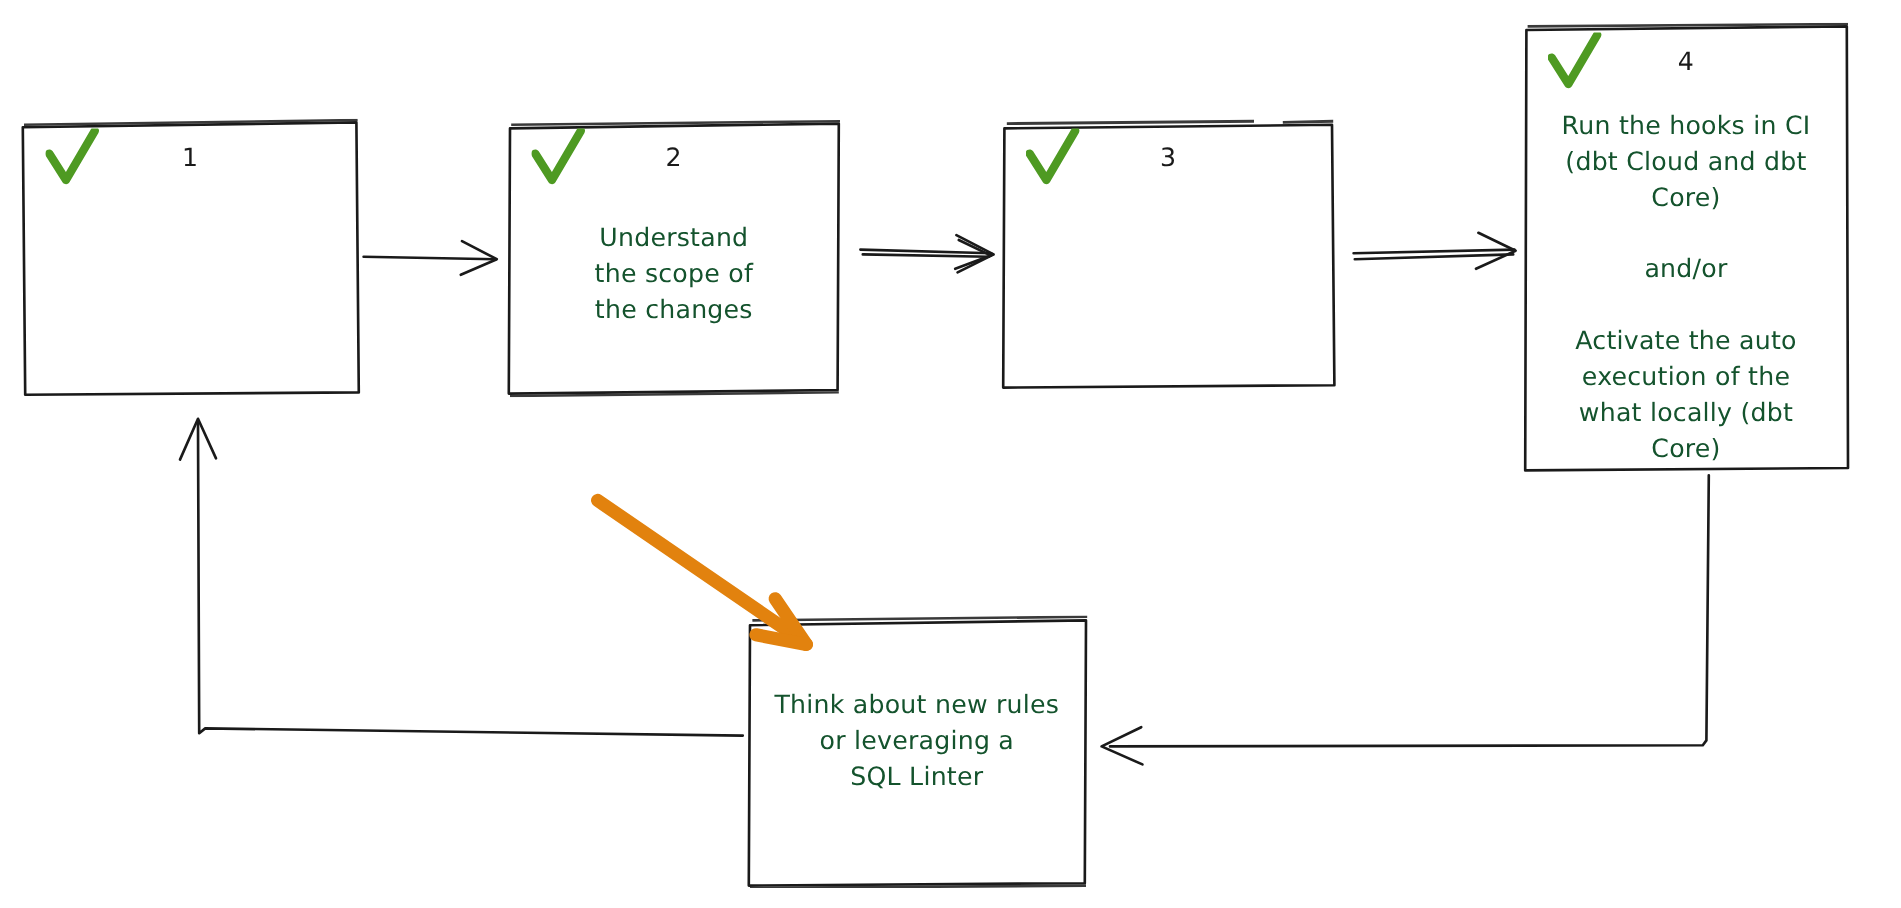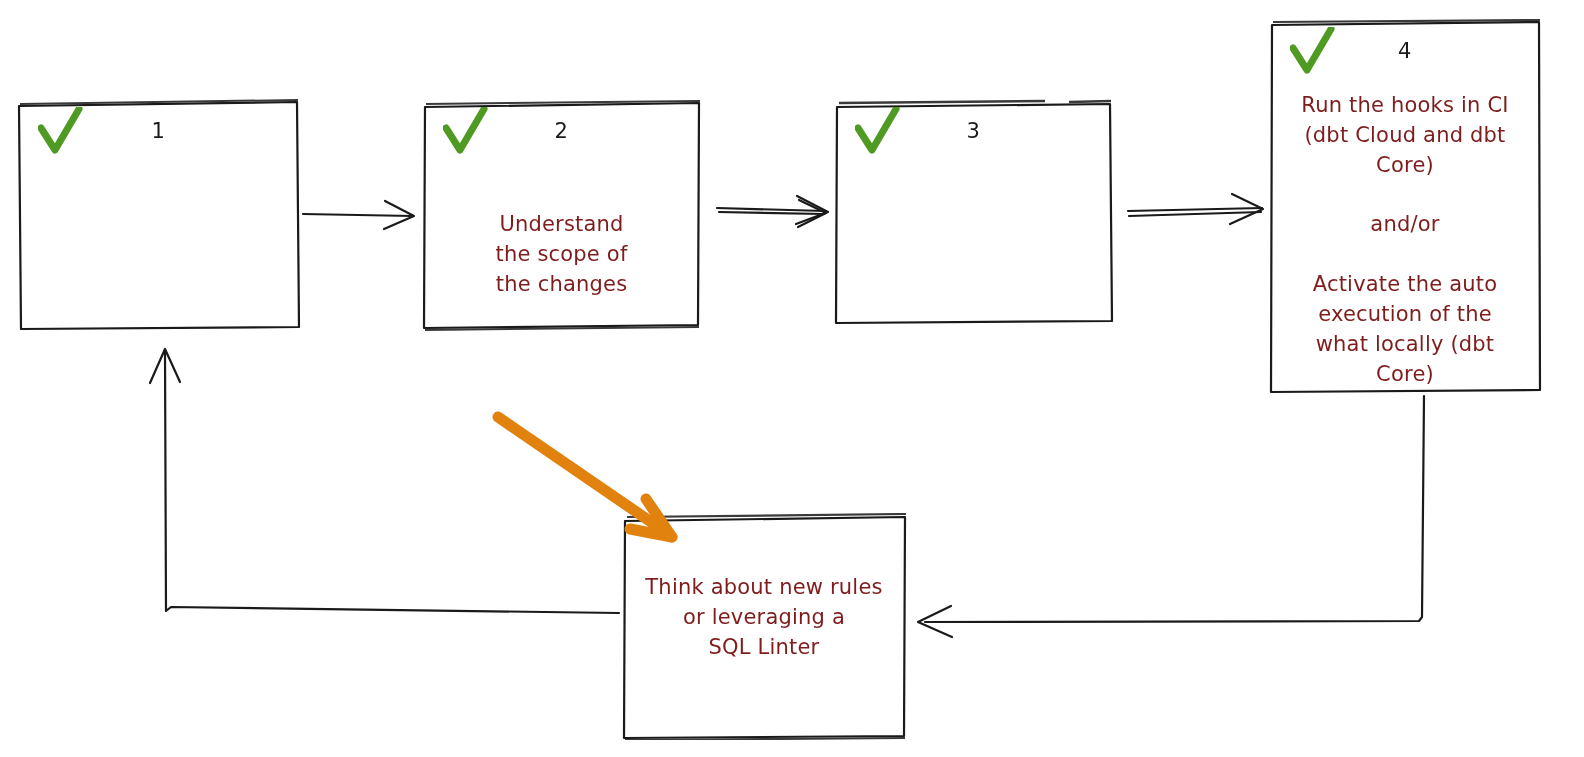--- a/index.html
+++ b/index.html
@@ -63,21 +63,21 @@
     letter-spacing: 0.5px;
   }
   .node-body {
     position: absolute;
     left: 0;
     width: 100%;
     text-align: center;
     font-family: "DejaVu Sans", sans-serif;
     font-size: 21px;
     line-height: 1.42;
-    color: #7f1d1d;
+    color: #14532d;
     letter-spacing: 0.2px;
     white-space: pre-line;
     padding: 0 6px;
     box-sizing: border-box;
   }
   .node-body.para {
     position: static;
     margin: 0;
   }
   .stack {
@@ -89,21 +89,21 @@
     gap: 30px;
   }
   
   #node-1 { left: 16px;   top: 99px;  width: 285px; height: 232px; }
   #node-2 { left: 421px;  top: 99px;  width: 281px; height: 232px; }
   #node-3 { left: 833px;  top: 99px;  width: 281px; height: 226px; }
   #node-4 { left: 1268px; top: 19px;  width: 274px; height: 375px; }
   #node-5 { left: 620px;  top: 513px; width: 288px; height: 227px; }
 
   #node-1 .node-body { top: 94px; }
-  #node-2 .node-body { top: 111px; }
+  #node-2 .node-body { top: 85px; }
   #node-3 .node-body { top: 94px; }
   #node-5 .node-body { top: 60px; }
   #node-4 .stack      { top: 72px; }
 
   .arrow-anno {
     position: absolute;
     left: 470px;
     top: 395px;
     width: 230px;
     height: 160px;

